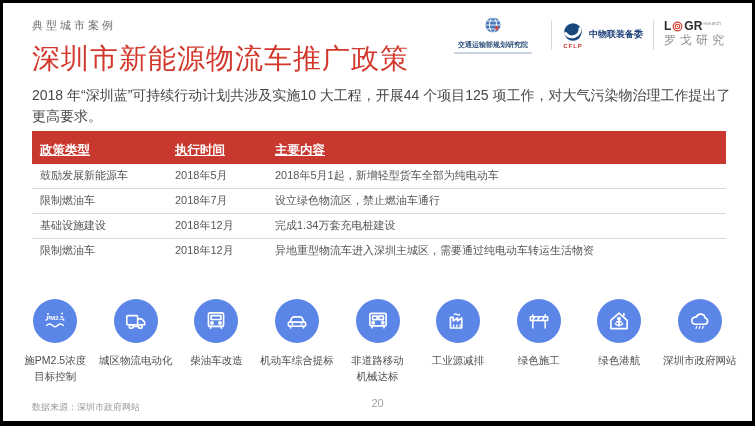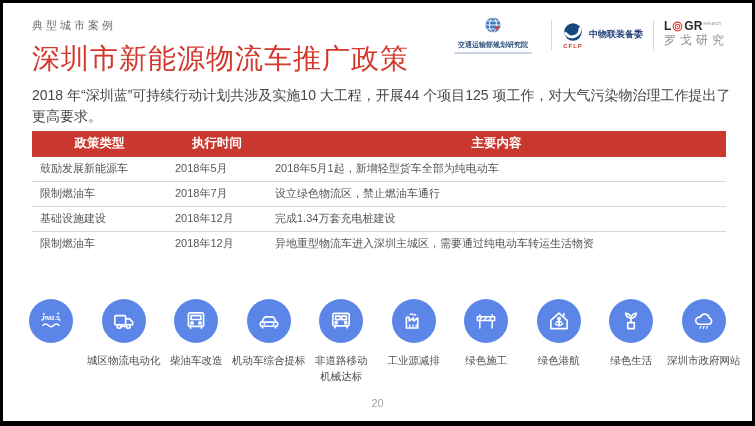--- a/index.html
+++ b/index.html
@@ -26,21 +26,21 @@
   .logo2-abbr{font-size:6px;font-weight:700;color:#c5352b;letter-spacing:1px;margin-top:0;}
   .logo2-text{display:flex;font-size:9px;font-weight:700;color:#1c3e79;line-height:1.3;}
   .logo3{display:flex;flex-direction:column;align-items:flex-start;width:74px;}
   .logo3-word{display:flex;align-items:center;font-weight:900;font-size:12px;color:#2b2b2b;line-height:1;}
   .logo3-suffix{font-size:5px;color:#9a9a9a;font-weight:400;margin-left:1px;align-self:flex-start;margin-top:1px;}
   .logo3-label{font-size:12px;color:#8f8f8f;letter-spacing:4px;white-space:nowrap;}
 
   
   .policy-table{position:absolute;left:29px;top:128px;width:694px;border-collapse:collapse;table-layout:fixed;}
   .policy-table col.c1{width:135px;} .policy-table col.c2{width:100px;} .policy-table col.c3{width:459px;}
-  .policy-table th{background:#c9382e;color:#ffffff;font-size:12.5px;font-weight:700;text-align:center;padding:4px 8px 5px 8px;height:14px;}
+  .policy-table th{background:#c9382e;color:#ffffff;font-size:12.5px;font-weight:700;text-align:left;padding:11px 8px 5px 8px;height:14px;text-decoration:underline;}
   .policy-table td{font-size:11px;color:#565656;padding:4px 8px 5px 8px;height:14px;border-bottom:1px solid #d9d9d9;white-space:nowrap;overflow:hidden;}
   .policy-table tr:last-child td{border-bottom:none;}
 
   
   .icons-row{position:absolute;left:12px;right:12px;top:296px;display:flex;justify-content:space-between;}
   .icon-cell{flex:1;display:flex;flex-direction:column;align-items:center;min-width:0;}
   .icon-circle{width:44px;height:44px;border-radius:50%;background:#5b86e8;display:flex;align-items:center;justify-content:center;flex:0 0 auto;}
   .icon-circle svg{width:26px;height:26px;}
   .icon-label{margin-top:9px;font-size:10.5px;color:#4f4f4f;text-align:center;line-height:1.55;white-space:nowrap;}
 
@@ -152,20 +152,24 @@
         <div class="icon-circle">
           <svg viewBox="0 0 24 24">
             <text x="12" y="11" text-anchor="middle" font-size="5.5" font-weight="bold" fill="#ffffff" font-family="Liberation Sans,sans-serif">PM2.5</text>
             <path d="M4.5 16 q2.5 -2.6 5 0 q2.5 2.6 5 0 q2.5 -2.6 5 0" fill="none" stroke="#ffffff" stroke-width="1.4" stroke-linecap="round"></path>
             <circle cx="5.5" cy="5.5" r=".9" fill="#ffffff"></circle>
               <circle cx="18.5" cy="5" r=".9" fill="#ffffff"></circle>
               <circle cx="20" cy="11" r=".8" fill="#ffffff"></circle>
               <circle cx="4" cy="11" r=".8" fill="#ffffff"></circle>
           </svg>
         </div>
+        <div class="icon-label">
+          <div>施PM2.5浓度</div>
+          <div>目标控制</div>
+        </div>
       </div>
 
       <div class="icon-cell">
         <div class="icon-circle">
           <svg viewBox="0 0 24 24" fill="none" stroke="#ffffff" stroke-width="1.5" stroke-linecap="round" stroke-linejoin="round">
             <rect x="3.5" y="7" width="10" height="8.5" rx="1"></rect>
             <path d="M13.5 10 h3.6 l2.9 3 v2.5 h-2.3"></path>
             <circle cx="7.5" cy="17" r="1.7"></circle>
               <circle cx="16" cy="17" r="1.7"></circle>
             <path d="M9.2 17 h5.1"></path>
@@ -256,44 +260,32 @@
             <path d="M16.5 7 V5.2"></path>
             <circle cx="12" cy="10" r="1.1"></circle>
             <path d="M12 11.1 V16.5 M9.8 12.8 h4.4 M8.7 14.5 q3.3 3.4 6.6 0"></path>
           </svg>
         </div>
         <div class="icon-label">
           <div>绿色港航</div>
         </div>
       </div>
 
-      <div class="icon-cell">
-        <div class="icon-circle">
-          <svg viewBox="0 0 24 24" fill="none" stroke="#ffffff" stroke-width="1.5" stroke-linecap="round" stroke-linejoin="round">
-            <path d="M12 13.5 V9.5"></path>
-            <path d="M12 9.5 Q7.8 9.3 7 4.8 Q11.6 5.2 12 9.5 z"></path>
-            <path d="M12 9.5 Q16.2 9.3 17 4.8 Q12.4 5.2 12 9.5 z"></path>
-            <rect x="9" y="13.5" width="6" height="5.5"></rect>
-          </svg>
-        </div>
-        <div class="icon-label">
-          <div>绿色生活</div>
-        </div>
-      </div>
 
       <div class="icon-cell">
         <div class="icon-circle">
           <svg viewBox="0 0 24 24" fill="none" stroke="#ffffff" stroke-width="1.5" stroke-linecap="round" stroke-linejoin="round">
             <path d="M7.8 15 a3.3 3.3 0 1 1 .7 -6.5 A4.3 4.3 0 0 1 16.8 9.3 a2.9 2.9 0 0 1 -.4 5.7 z"></path>
             <path d="M9 17 l-.7 1.8 M12 17 l-.7 1.8 M15 17 l-.7 1.8" stroke-width="1.2"></path>
           </svg>
         </div>
         <div class="icon-label">
           <div>深圳市政府网站</div>
         </div>
       </div>
 
     </div>
 
+    <div class="source">数据来源：深圳市政府网站</div>
     <div class="page-number">20</div>
 
   </div>
 </div>
 
 </body></html>

